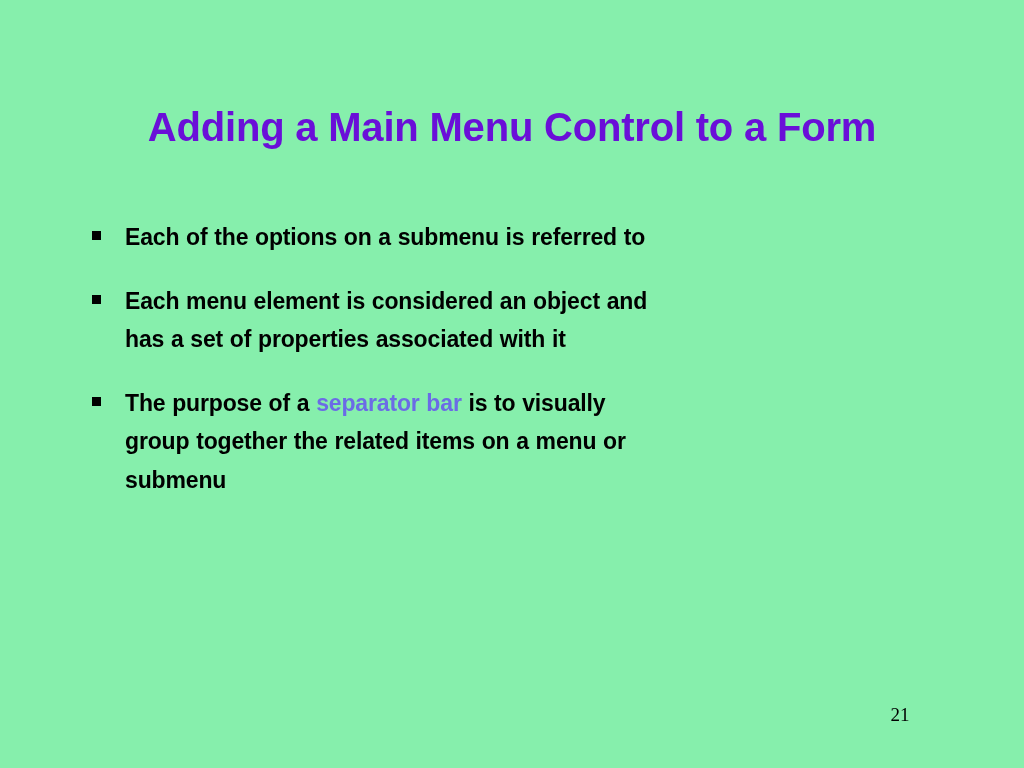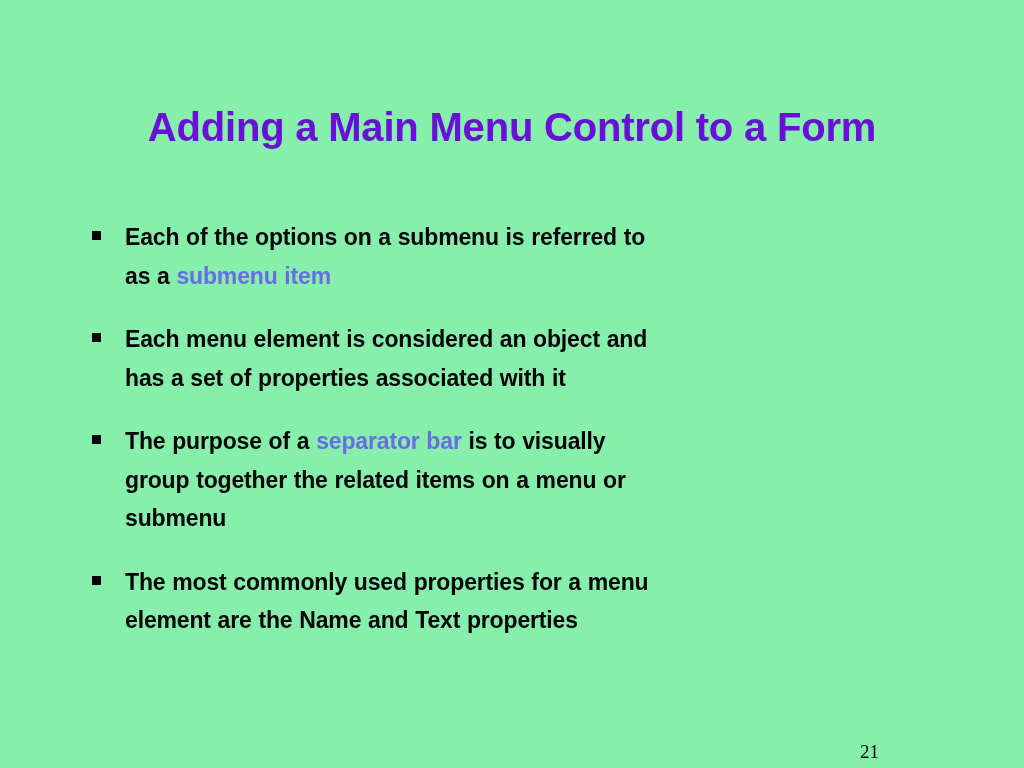--- a/index.html
+++ b/index.html
@@ -86,23 +86,23 @@
     font-family: "Liberation Serif", serif;
     font-size: 19px;
     font-weight: normal;
     line-height: 23px;
     color: #000000;
     white-space: nowrap;
   }
   #footer-page-number {
     position: absolute;
     left: 860px;
-    top: 740px;
+    top: 703px;
     width: 80px;
-    text-align: left;
+    text-align: center;
     font-family: "Liberation Serif", serif;
     font-size: 19px;
     font-weight: normal;
     line-height: 23px;
     color: #000000;
   }
 </style>
 </head>
 <body>
 
@@ -110,21 +110,20 @@
 
   <div id="slide-title">Adding a Main Menu Control to a Form</div>
 
   <div id="body-list">
 
     <div class="bullet-row">
       <span class="bullet-marker"></span>
       <span class="bullet-text">
         <span class="nb">Each of the options on a submenu is referred to</span>
         <br>
-        <span class="nb"><span>as a </span><span class="hl">submenu item</span></span>
       </span>
     </div>
 
     <div class="bullet-row">
       <span class="bullet-marker"></span>
       <span class="bullet-text">
         <span class="nb">Each menu element is considered an object and</span>
         <br>
         <span class="nb">has a set of properties associated with it</span>
       </span>
@@ -134,27 +133,19 @@
       <span class="bullet-marker"></span>
       <span class="bullet-text">
         <span class="nb"><span>The purpose of a </span><span class="hl">separator bar</span><span> is to visually</span></span>
         <br>
         <span class="nb">group together the related items on a menu or</span>
         <br>
         <span class="nb">submenu</span>
       </span>
     </div>
 
-    <div class="bullet-row">
-      <span class="bullet-marker"></span>
-      <span class="bullet-text">
-        <span class="nb">The most commonly used properties for a menu</span>
-        <br>
-        <span class="nb">element are the Name and Text properties</span>
-      </span>
-    </div>
 
   </div>
 
 
   <div id="footer-page-number">21</div>
 
 </div>
 
 </body></html>

